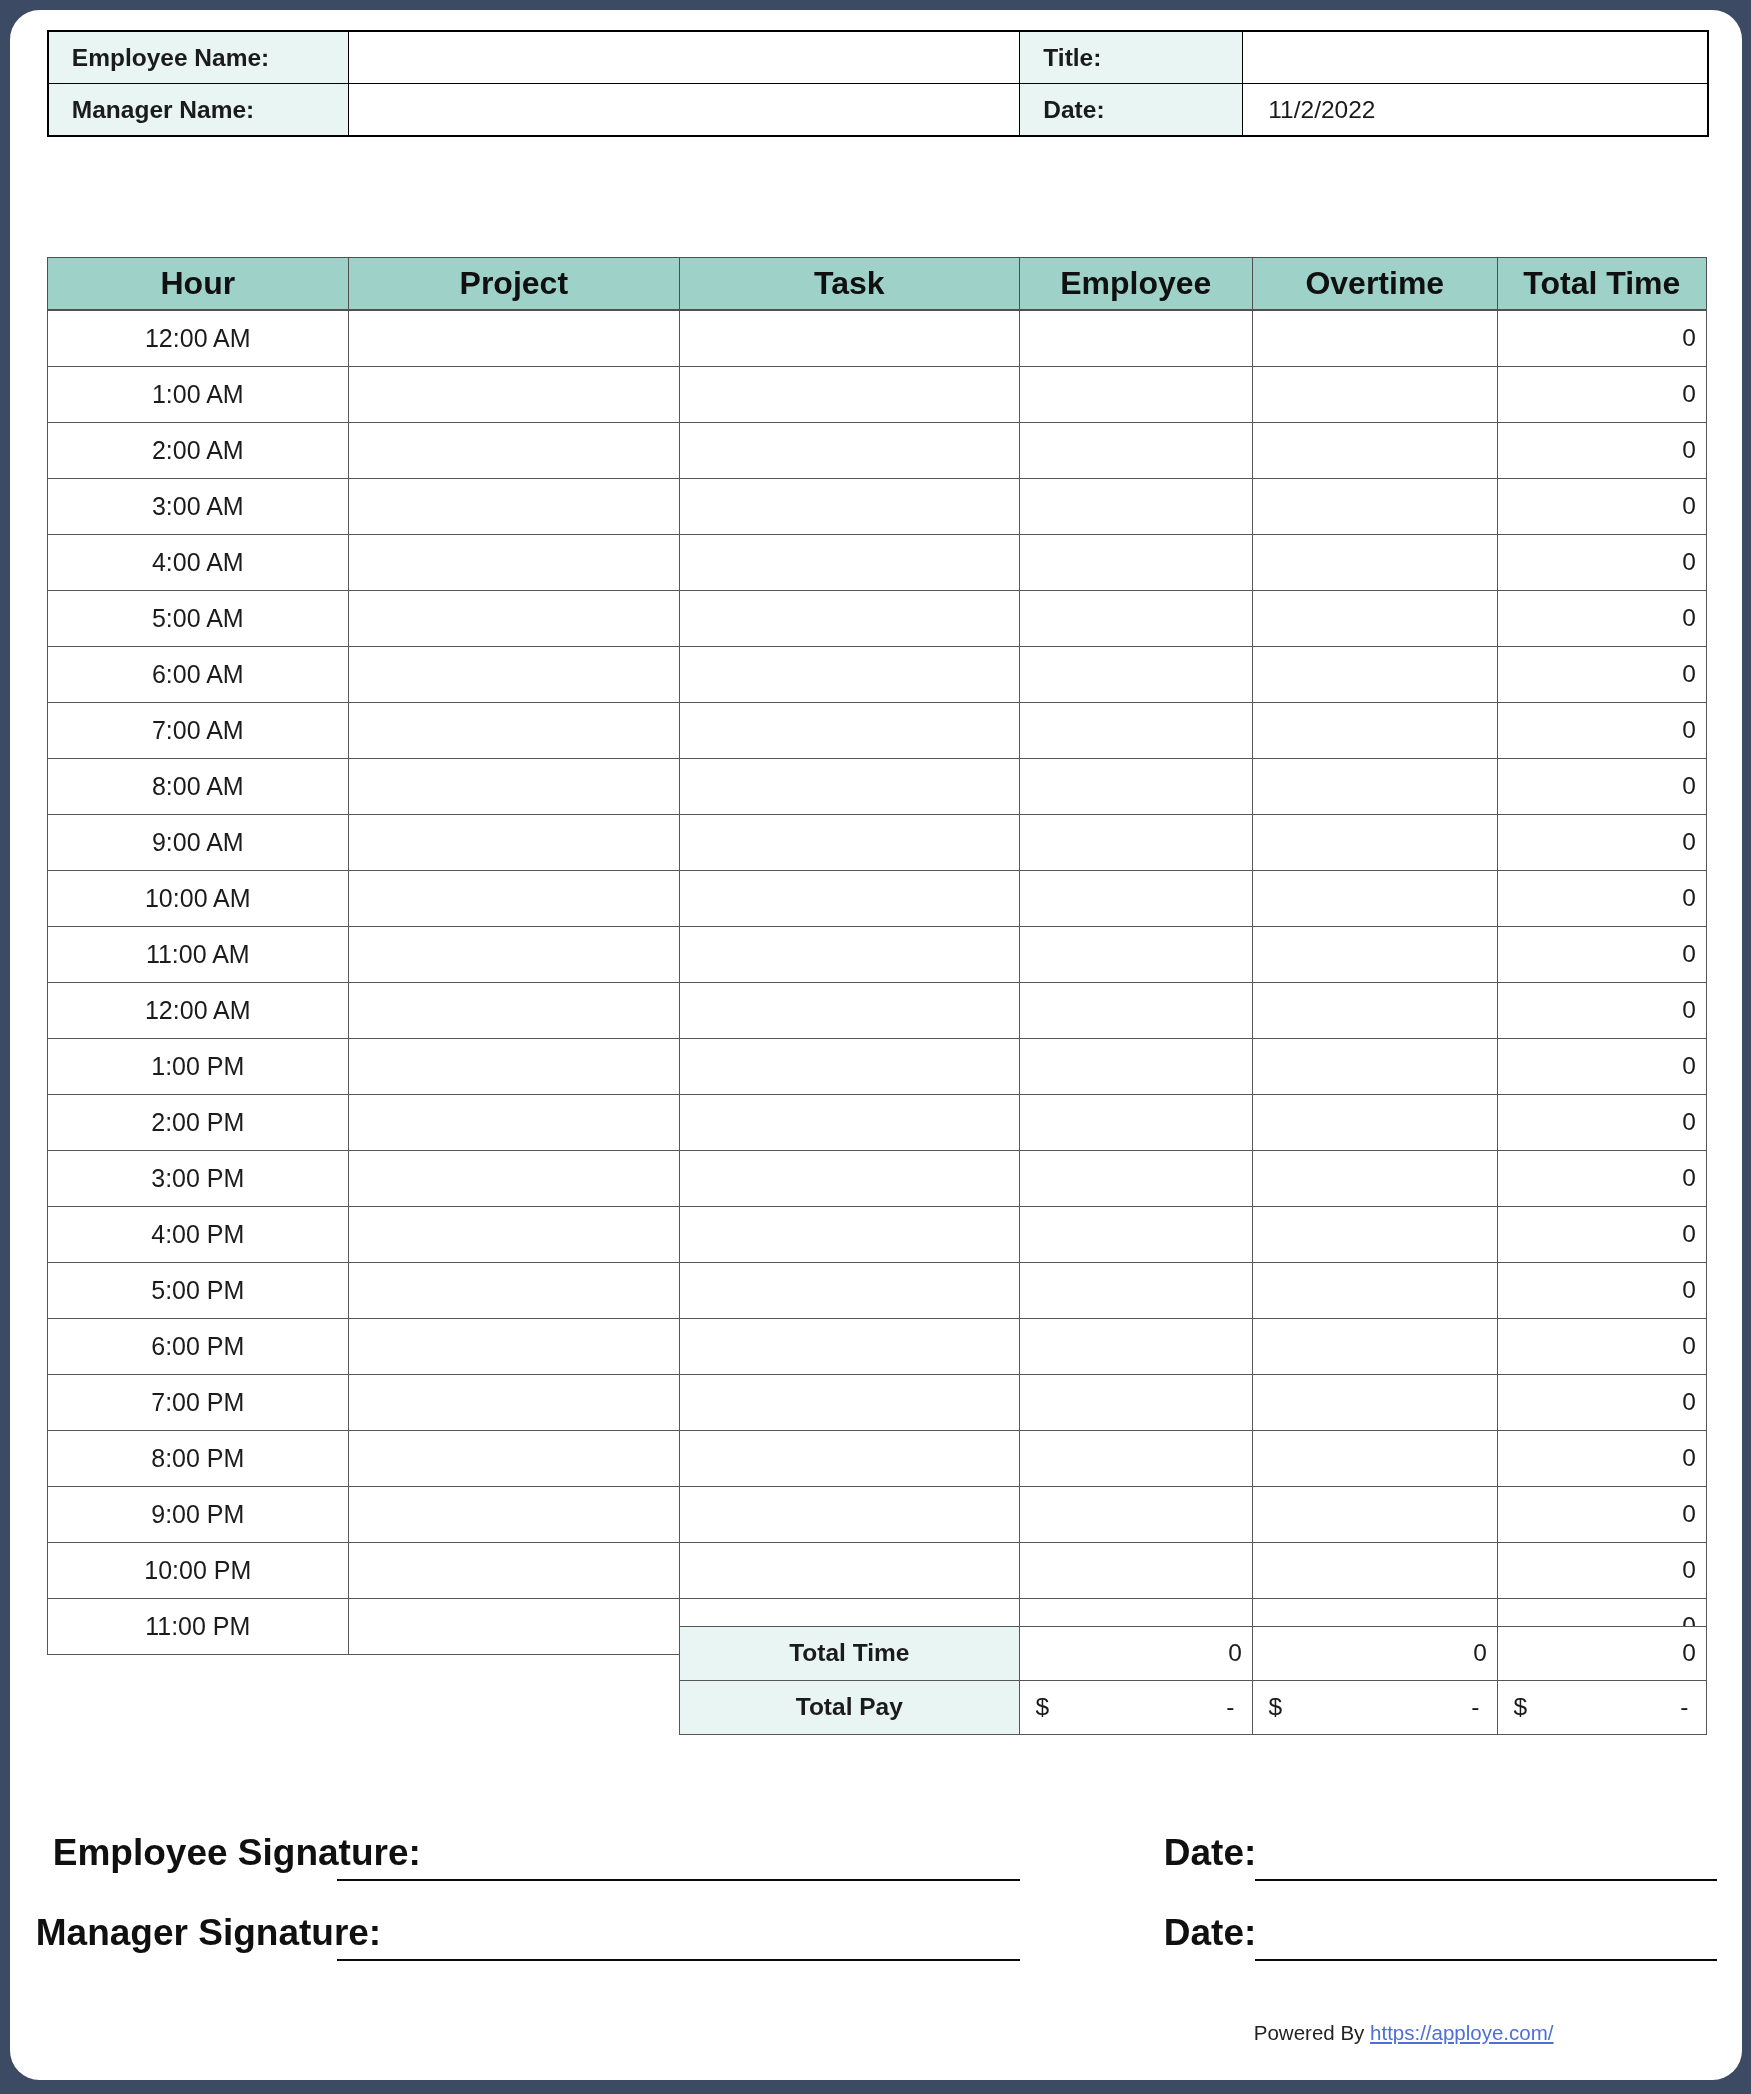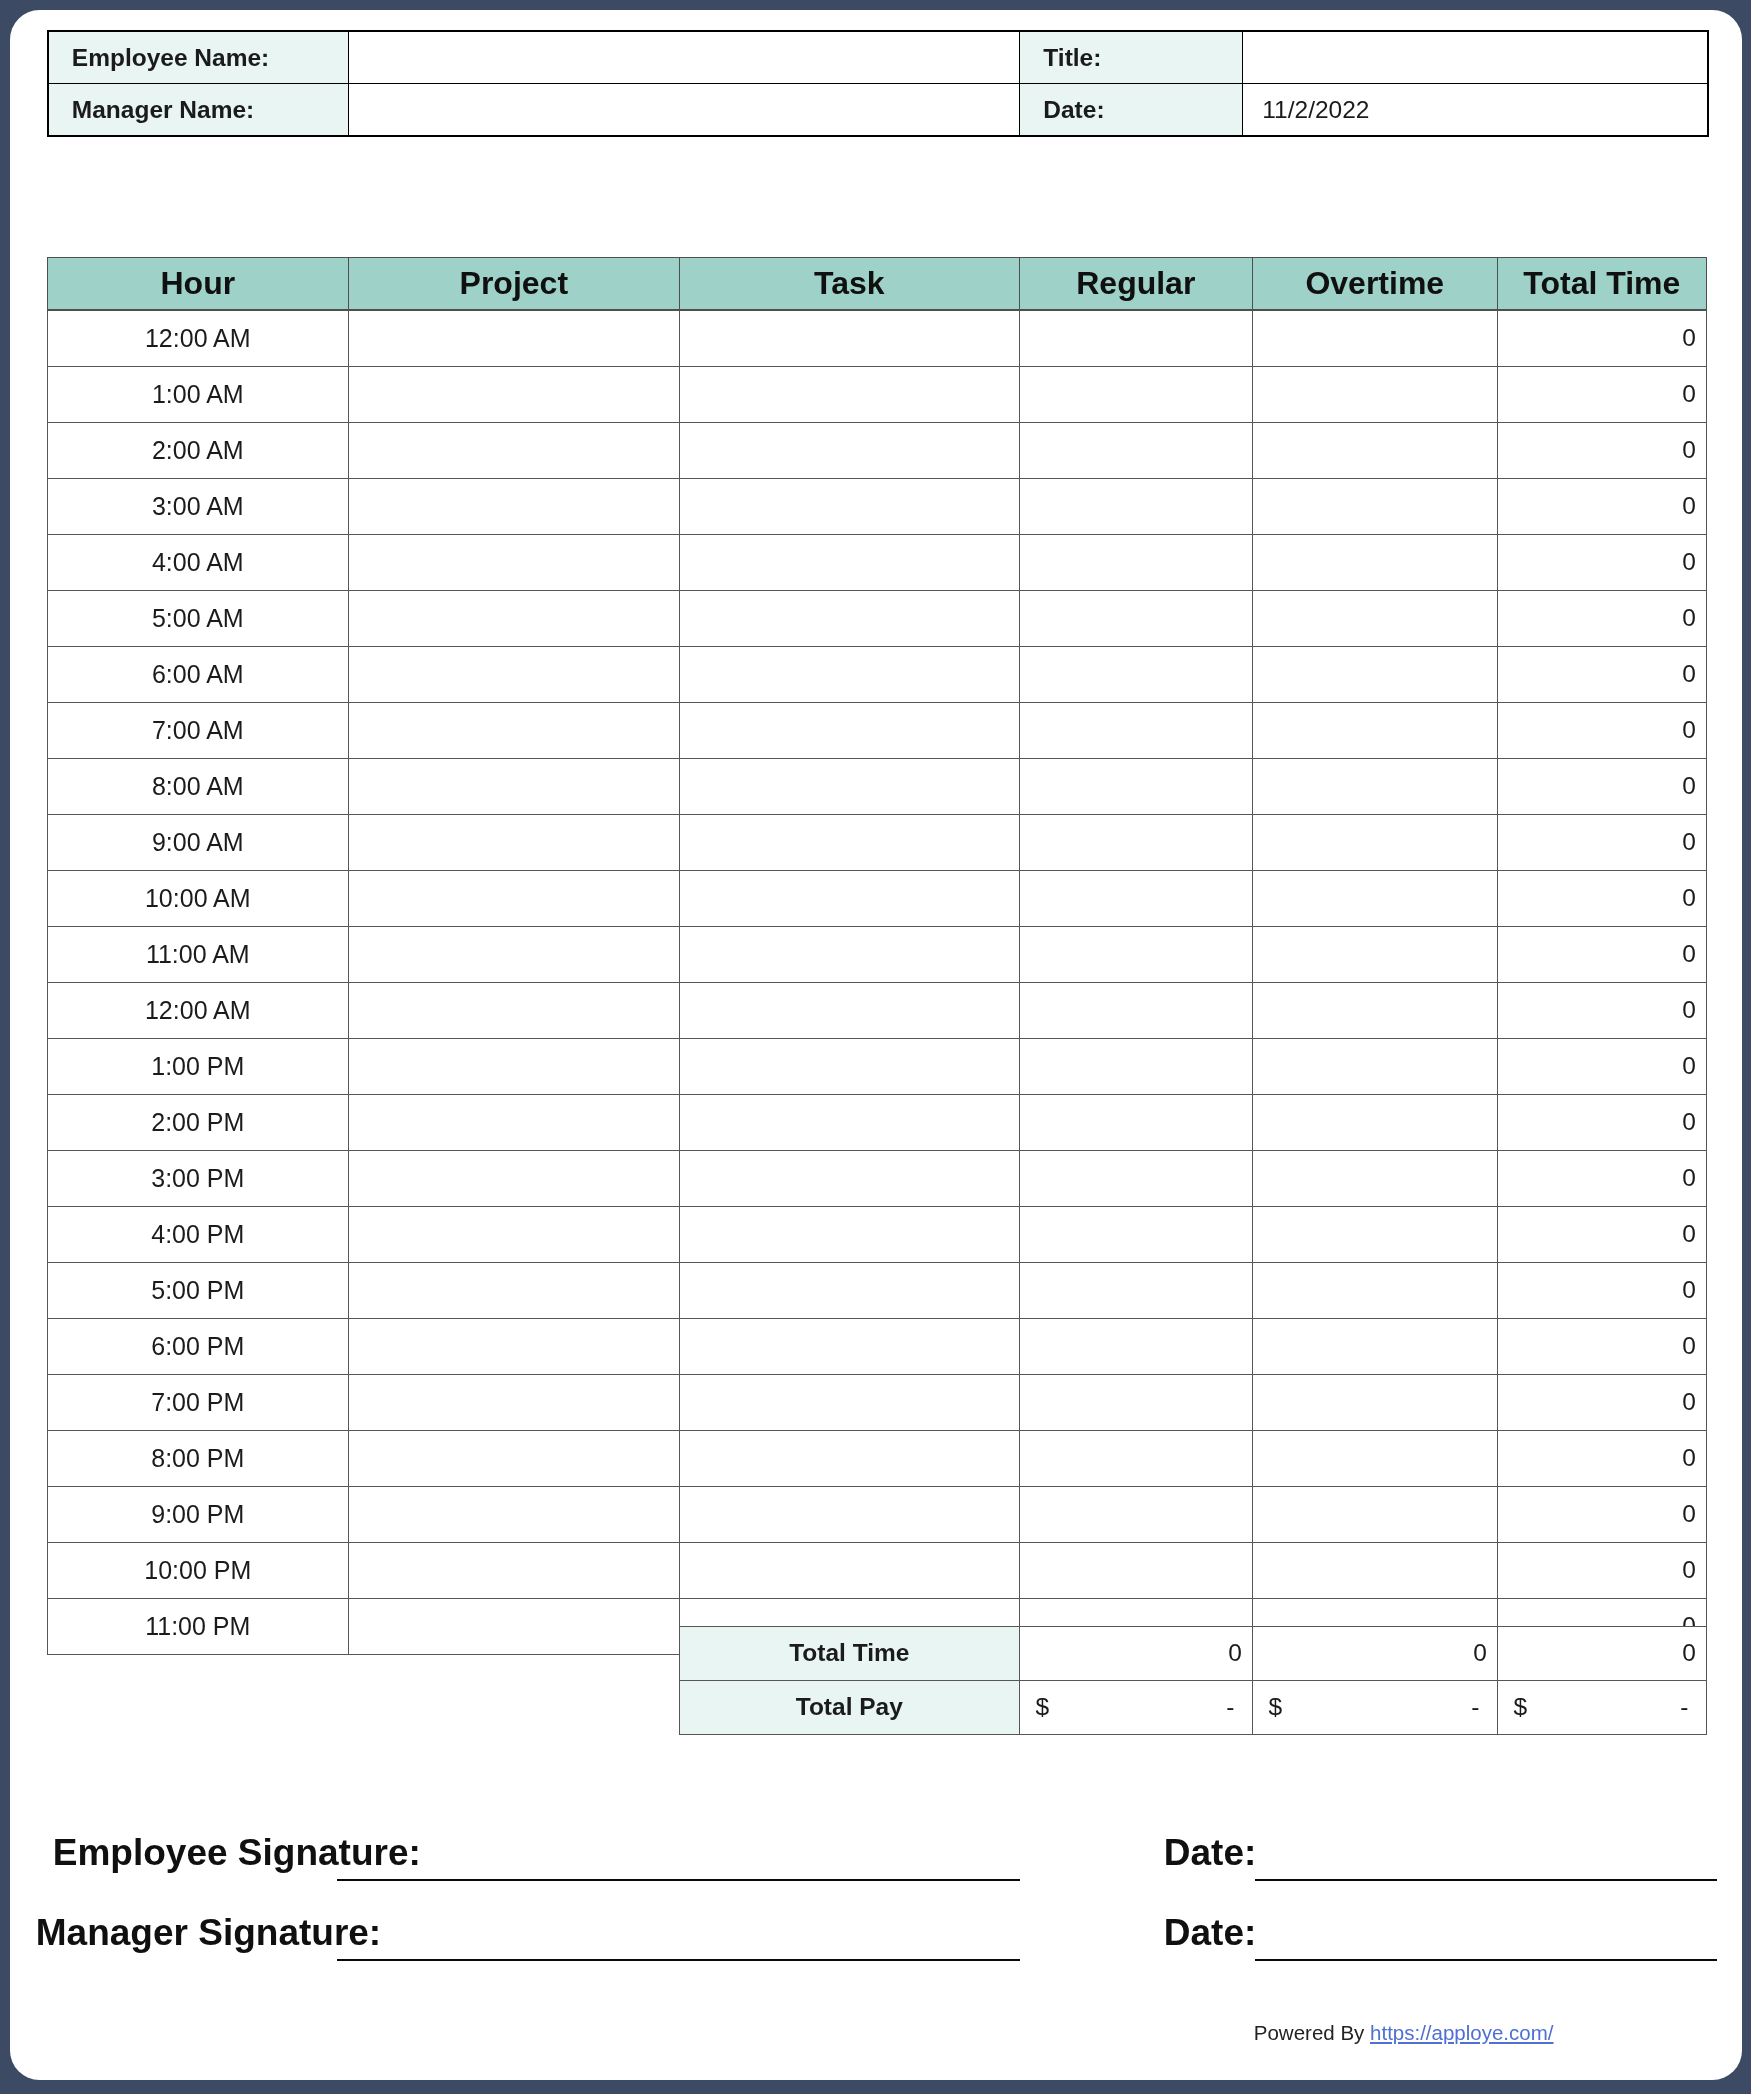--- a/index.html
+++ b/index.html
@@ -51,21 +51,21 @@
     overflow: hidden;
     white-space: nowrap;
   }
   .info-table td.lbl {
     background: #e9f5f2;
     font-weight: 700;
     padding-left: 23px;
   }
   .info-table td.val {
     background: #ffffff;
-    padding-left: 19px;
+    padding-left: 25px;
     font-weight: 400;
   }
 
   
   .main-table {
     position: absolute;
     left: 37px;
     top: 247px;
     width: 1660px;
     border: 1.6px solid #4f4f4f;
@@ -185,21 +185,21 @@
           <col style="width:340px">
         <col style="width:233px">
           <col style="width:245px">
           <col style="width:209px">
       </colgroup>
       <thead>
         <tr>
           <th>Hour</th>
           <th>Project</th>
           <th>Task</th>
-          <th>Regular</th>
+          <th>Employee</th>
           <th>Overtime</th>
           <th>Total Time</th>
         </tr>
       </thead>
       <tbody id="hour-rows">
           <tr>
             <td class="c-hour">12:00 AM</td>
             <td class="c-project"></td>
             <td class="c-task"></td>
             <td class="c-regular"></td>

